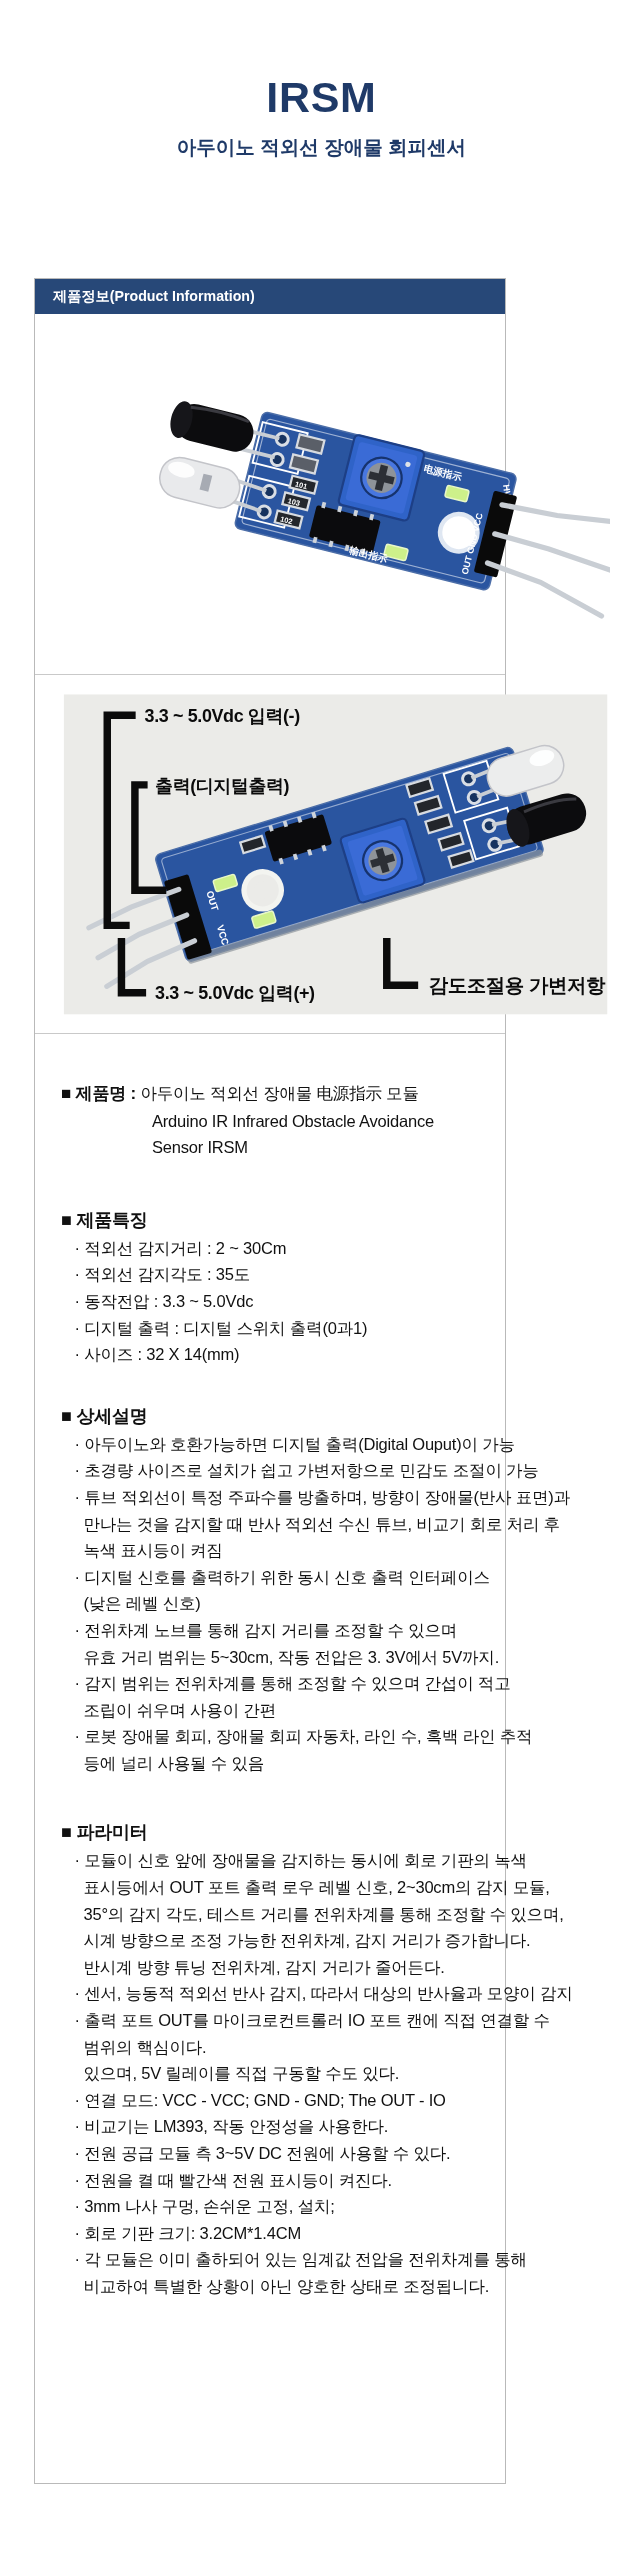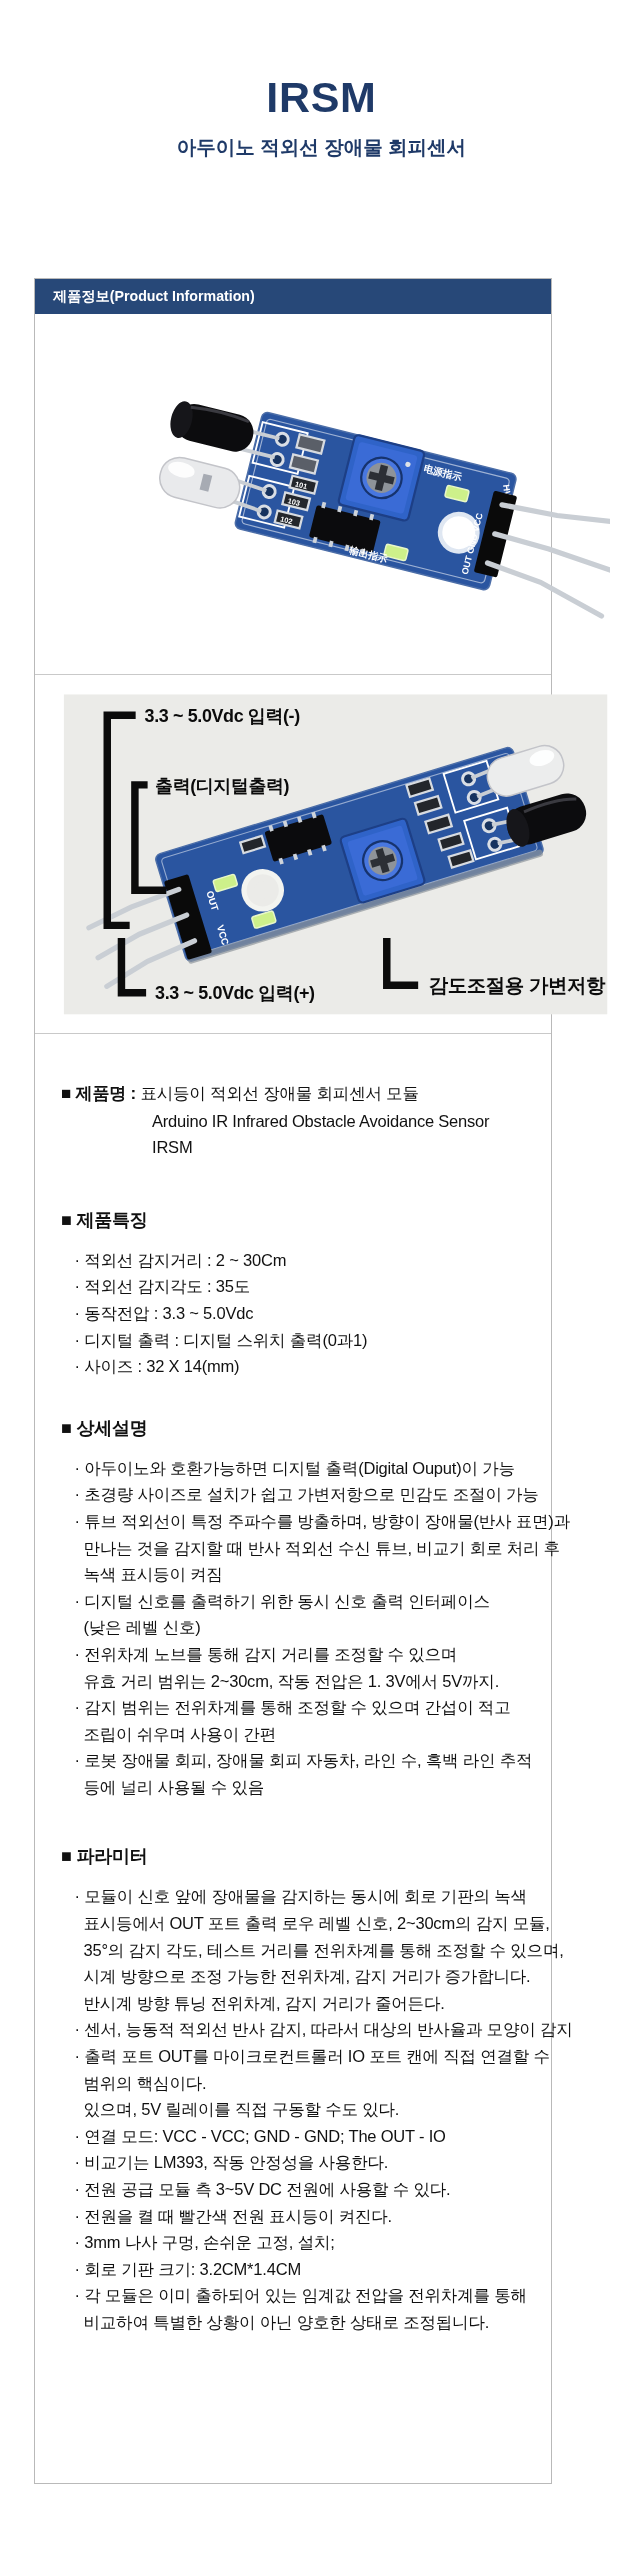--- a/index.html
+++ b/index.html
@@ -2,36 +2,36 @@
 <html style="font-size:12px"><head>
 <meta charset="utf-8">
 <style>
   html,body{margin:0;padding:0;background:#ffffff;}
   body{width:643px;font-family:"Liberation Sans","DejaVu Sans",sans-serif;color:#111;}
   .page{position:relative;width:643px;height:2576px;background:#fff;overflow:hidden;}
 
   .title{padding-top:76px;text-align:center;font-size:43px;font-weight:800;color:#1f3a68;letter-spacing:0.7px;line-height:1;}
   .subtitle{margin-top:18px;text-align:center;font-size:19.5px;font-weight:600;color:#1f3a68;line-height:1.1;}
 
-  .info-box{position:absolute;left:34px;top:278px;width:518px;height:2206px;border:0.7px solid #b9b9b9;background:#fff;box-sizing:border-box;}
+  .info-box{position:absolute;left:34px;top:278px;width:472px;height:2206px;border:0.7px solid #b9b9b9;background:#fff;box-sizing:border-box;}
   .info-header{height:35px;background:#274878;color:#ffffff;font-weight:700;font-size:14.2px;display:flex;align-items:center;padding-left:18px;box-sizing:border-box;}
 
   .photo-cell-1{height:360px;border-bottom:0.7px solid #c9c9c9;background:#fff;}
   .photo-cell-2{height:358px;border-bottom:0.7px solid #c9c9c9;background:#fff;}
   .photo-cell-1 svg,.photo-cell-2 svg{display:block;}
 
   .text-area{padding:46px 21px 0 26px;font-size:16.5px;line-height:26.6px;letter-spacing:-0.2px;}
   .pname-row1 b{font-size:17px;}
   .pname-row2{margin-left:91px;}
 
   .sec-heading{font-size:18px;font-weight:700;line-height:27px;}
   .sec-features{margin-top:46px;}
   .sec-details{margin-top:35px;}
   .sec-parameters{margin-top:43px;}
-  .bullets{margin-top:13px;padding-left:13.5px;}
+  .bullets{margin-top:1px;padding-left:13.5px;}
   .line{white-space:nowrap;}
   .line.cont{padding-left:9px;}
 
   .ann-text{font-weight:700;font-size:24px;fill:#0b0b0b;letter-spacing:-0.5px;}
   .ann-text.big{font-size:26px;}
   .silk{fill:#ffffff;font-weight:700;}
 </style>
 </head>
 <body>
 
@@ -207,21 +207,21 @@
         <text class="ann-text big" x="526" y="424">감도조절용 가변저항</text>
         <text class="ann-text" x="160" y="434">3.3 ~ 5.0Vdc 입력(+)</text>
       </svg>
     </div>
 
     <div class="text-area">
 
       <div class="pname">
         <div class="pname-row1">
           <b>■ 제품명 :</b>
-          <span>표시등이 적외선 장애물 회피센서 모듈</span>
+          <span>아두이노 적외선 장애물 电源指示 모듈</span>
         </div>
         <div class="pname-row2">Arduino IR Infrared Obstacle Avoidance Sensor IRSM</div>
       </div>
 
       <div id="bullet-sections">
           <div class="section sec-features">
             <div class="sec-heading">■ 제품특징</div>
             <div class="bullets">
               <div class="line first">· 적외선 감지거리 : 2 ~ 30Cm</div>
               <div class="line first">· 적외선 감지각도 : 35도</div>
@@ -234,21 +234,21 @@
             <div class="sec-heading">■ 상세설명</div>
             <div class="bullets">
               <div class="line first">· 아두이노와 호환가능하면 디지털 출력(Digital Ouput)이 가능</div>
               <div class="line first">· 초경량 사이즈로 설치가 쉽고 가변저항으로 민감도 조절이 가능</div>
               <div class="line first">· 튜브 적외선이 특정 주파수를 방출하며, 방향이 장애물(반사 표면)과</div>
               <div class="line cont">만나는 것을 감지할 때 반사 적외선 수신 튜브, 비교기 회로 처리 후</div>
               <div class="line cont">녹색 표시등이 켜짐</div>
               <div class="line first">· 디지털 신호를 출력하기 위한 동시 신호 출력 인터페이스</div>
               <div class="line cont">(낮은 레벨 신호)</div>
               <div class="line first">· 전위차계 노브를 통해 감지 거리를 조정할 수 있으며</div>
-              <div class="line cont">유효 거리 범위는 2~30cm, 작동 전압은 1. 3V에서 5V까지.</div>
+              <div class="line cont">유효 거리 범위는 5~30cm, 작동 전압은 3. 3V에서 5V까지.</div>
               <div class="line first">· 감지 범위는 전위차계를 통해 조정할 수 있으며 간섭이 적고</div>
               <div class="line cont">조립이 쉬우며 사용이 간편</div>
               <div class="line first">· 로봇 장애물 회피, 장애물 회피 자동차, 라인 수, 흑백 라인 추적</div>
               <div class="line cont">등에 널리 사용될 수 있음</div>
             </div>
           </div>
           <div class="section sec-parameters">
             <div class="sec-heading">■ 파라미터</div>
             <div class="bullets">
               <div class="line first">· 모듈이 신호 앞에 장애물을 감지하는 동시에 회로 기판의 녹색</div>

